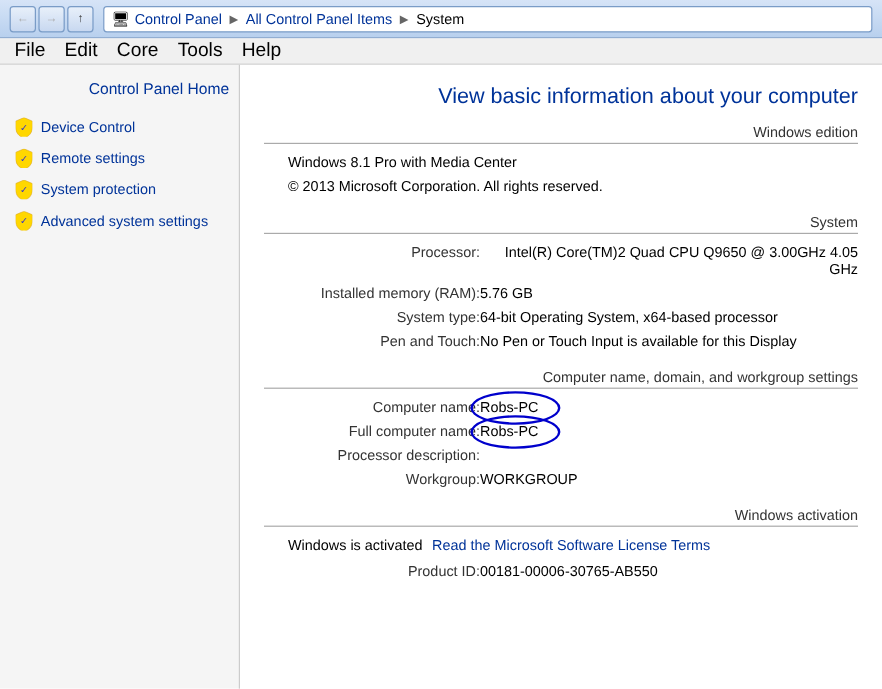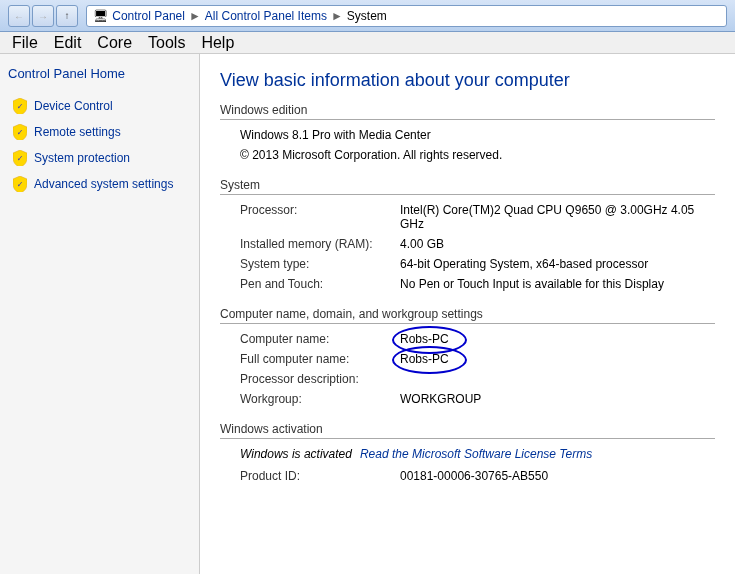--- a/index.html
+++ b/index.html
@@ -56,20 +56,21 @@
     .menu-item {
       padding: 2px 8px;
       cursor: pointer;
       font-size: 16px;
     }
 
     
     .main-layout {
       display: flex;
       height: calc(574px - 54px);
+      text-align: right;
     }
 
     
     .sidebar {
       width: 200px;
       background: #f5f5f5;
       border-right: 1px solid #ccc;
       padding: 12px 8px;
       flex-shrink: 0;
     }
@@ -154,21 +155,20 @@
       pointer-events: none;
     }
 
     
     .activation-row {
       display: flex;
       align-items: center;
       gap: 8px;
       margin-bottom: 8px;
       padding-left: 20px;
-      font-style: italic;
     }
   </style>
 </head>
 <body>
 
 <div class="titlebar">
   <div class="nav-buttons">
     <div class="nav-btn disabled">←</div>
     <div class="nav-btn disabled">→</div>
     <div class="nav-btn">↑</div>
@@ -251,21 +251,21 @@
     </div>
 
     <div class="section">
       <div class="section-header">System</div>
       <div class="info-row">
         <span class="info-label">Processor:</span>
         <span class="info-value">Intel(R) Core(TM)2 Quad CPU   Q9650 @ 3.00GHz   4.05 GHz</span>
       </div>
       <div class="info-row">
         <span class="info-label">Installed memory (RAM):</span>
-        <span class="info-value">4.00 GB</span>
+        <span class="info-value">5.76 GB</span>
       </div>
       <div class="info-row">
         <span class="info-label">System type:</span>
         <span class="info-value">64-bit Operating System, x64-based processor</span>
       </div>
       <div class="info-row">
         <span class="info-label">Pen and Touch:</span>
         <span class="info-value">No Pen or Touch Input is available for this Display</span>
       </div>
     </div>

